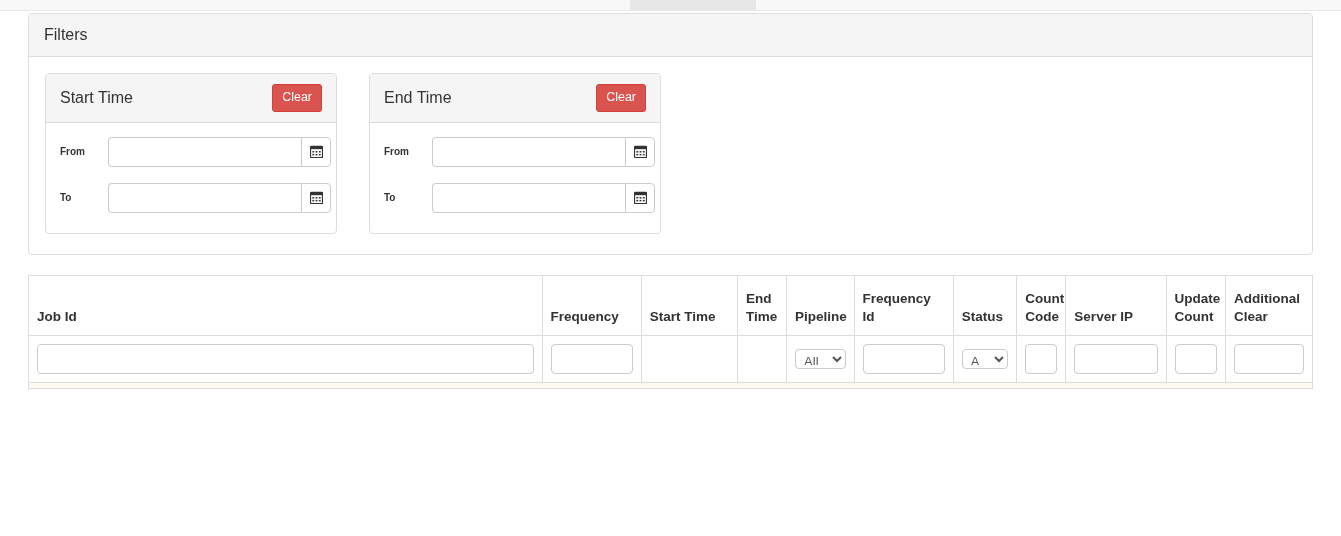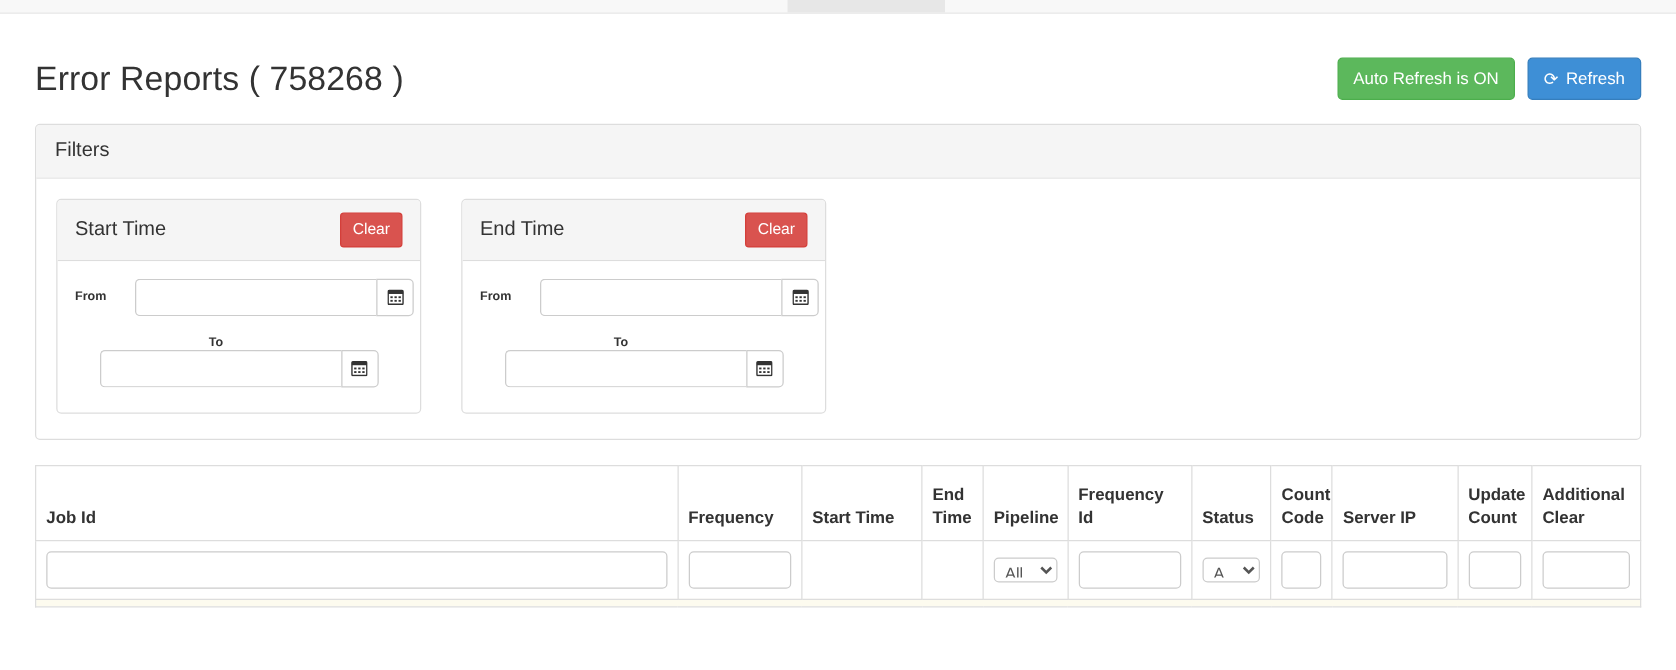--- a/index.html
+++ b/index.html
@@ -101,21 +101,21 @@
   }
   .time-panel { width: 292px; }
   .time-panel .panel-heading { padding: 10px 14px; }
   .time-panel .panel-body { padding: 14px 14px 20px 14px; }
 
   .field-row {
     display: flex;
     align-items: center;
     margin-bottom: 16px;
   }
-  .field-row:last-child { margin-bottom: 0; flex-direction: column; }
+  .field-row:last-child { margin-bottom: 0; }
   .field-label {
     font-size: 10px;
     font-weight: bold;
     color: #333;
     width: 48px;
     flex: none;
   }
   .input-group {
     display: flex;
     flex: 1;
@@ -204,32 +204,20 @@
 </style>
 </head>
 <body>
 
 <div class="navbar-sliver">
   <div class="navbar-active-tab"></div>
 </div>
 
 <div class="page">
 
-  <div class="title-row">
-    <h1 class="page-title">Error Reports ( 758268 )</h1>
-    <div class="title-actions">
-      <button class="btn btn-success">
-        <span>Auto Refresh is ON</span>
-      </button>
-      <button class="btn btn-primary">
-        <span class="refresh-glyph">⟳</span>
-        <span>Refresh</span>
-      </button>
-    </div>
-  </div>
 
   <div class="panel filters-panel">
     <div class="panel-heading">
       <h2 class="panel-title">Filters</h2>
     </div>
     <div class="filters-body">
 
       <div class="panel time-panel">
         <div class="panel-heading">
           <h3 class="panel-title">Start Time</h3>

